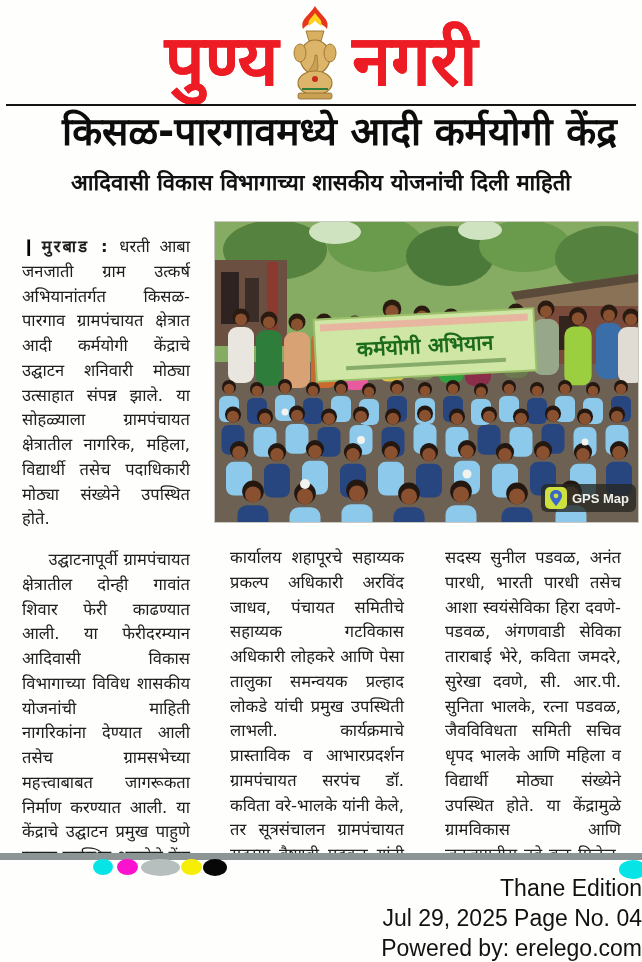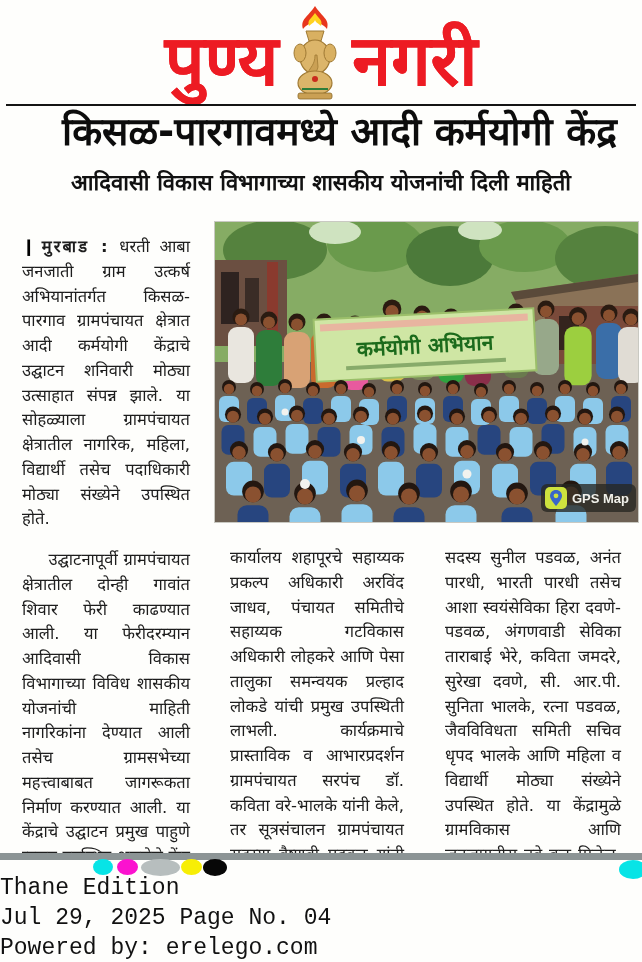--- a/index.html
+++ b/index.html
@@ -45,22 +45,22 @@
   
   .footer-bar{position:absolute;top:853px;left:0;width:642px;height:7px;background:#8c9495;}
   .reg-dot{position:absolute;border-radius:50%;}
   .dot-cyan1{left:93px;top:859px;width:20px;height:16px;background:#07e4e6;}
   .dot-magenta{left:117px;top:859px;width:21px;height:16px;background:#fb12cf;}
   .dot-gray{left:141px;top:859px;width:39px;height:17px;background:#b7bebe;}
   .dot-yellow{left:181px;top:859px;width:21px;height:16px;background:#f7ee05;}
   .dot-black{left:203px;top:859px;width:24px;height:17px;background:#070707;}
   .dot-cyan2{left:619px;top:860px;width:28px;height:19px;background:#07e4e6;}
 
-  .footer-text{position:absolute;top:873px;left:0;right:0;text-align:left;
-               font-family:Liberation Mono, monospace;color:#111;}
+  .footer-text{position:absolute;top:873px;left:0;right:0;text-align:right;
+               font-family:Liberation Sans, sans-serif;color:#111;}
   .footer-text .line{font-size:23px;line-height:30px;}
 </style>
 </head>
 <body>
 
 <div id="page">
 
   <div class="masthead">
     <span class="title">पुण्य</span>
     <span class="logo">

